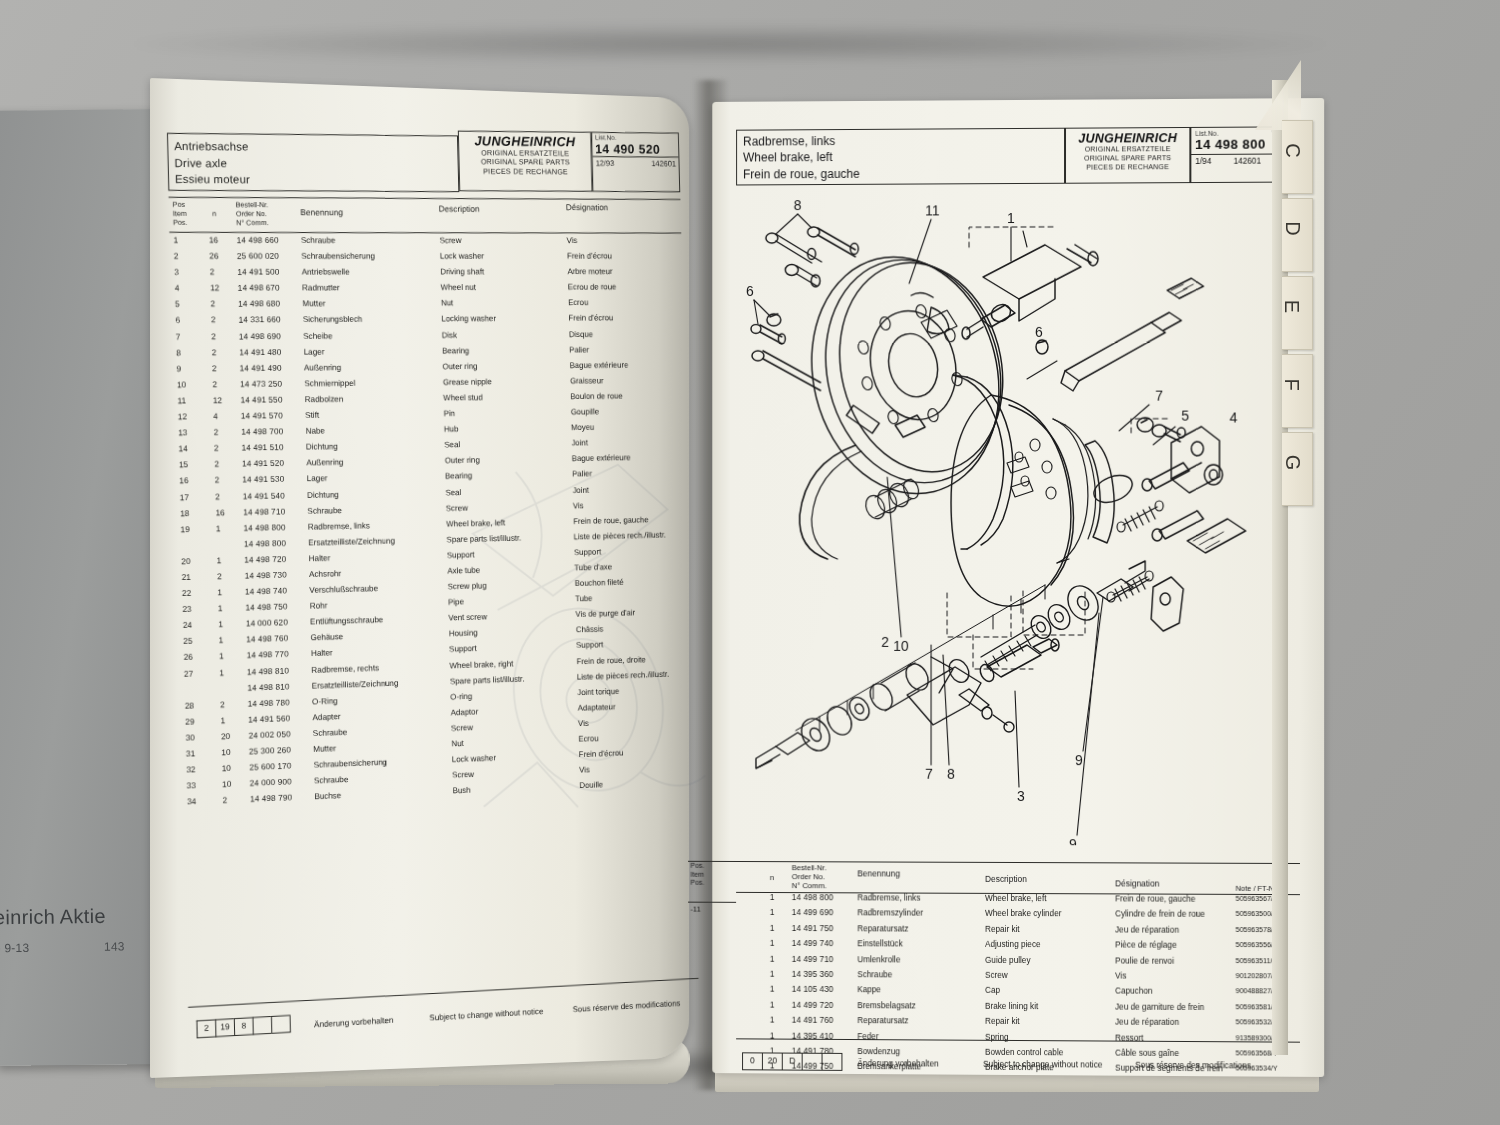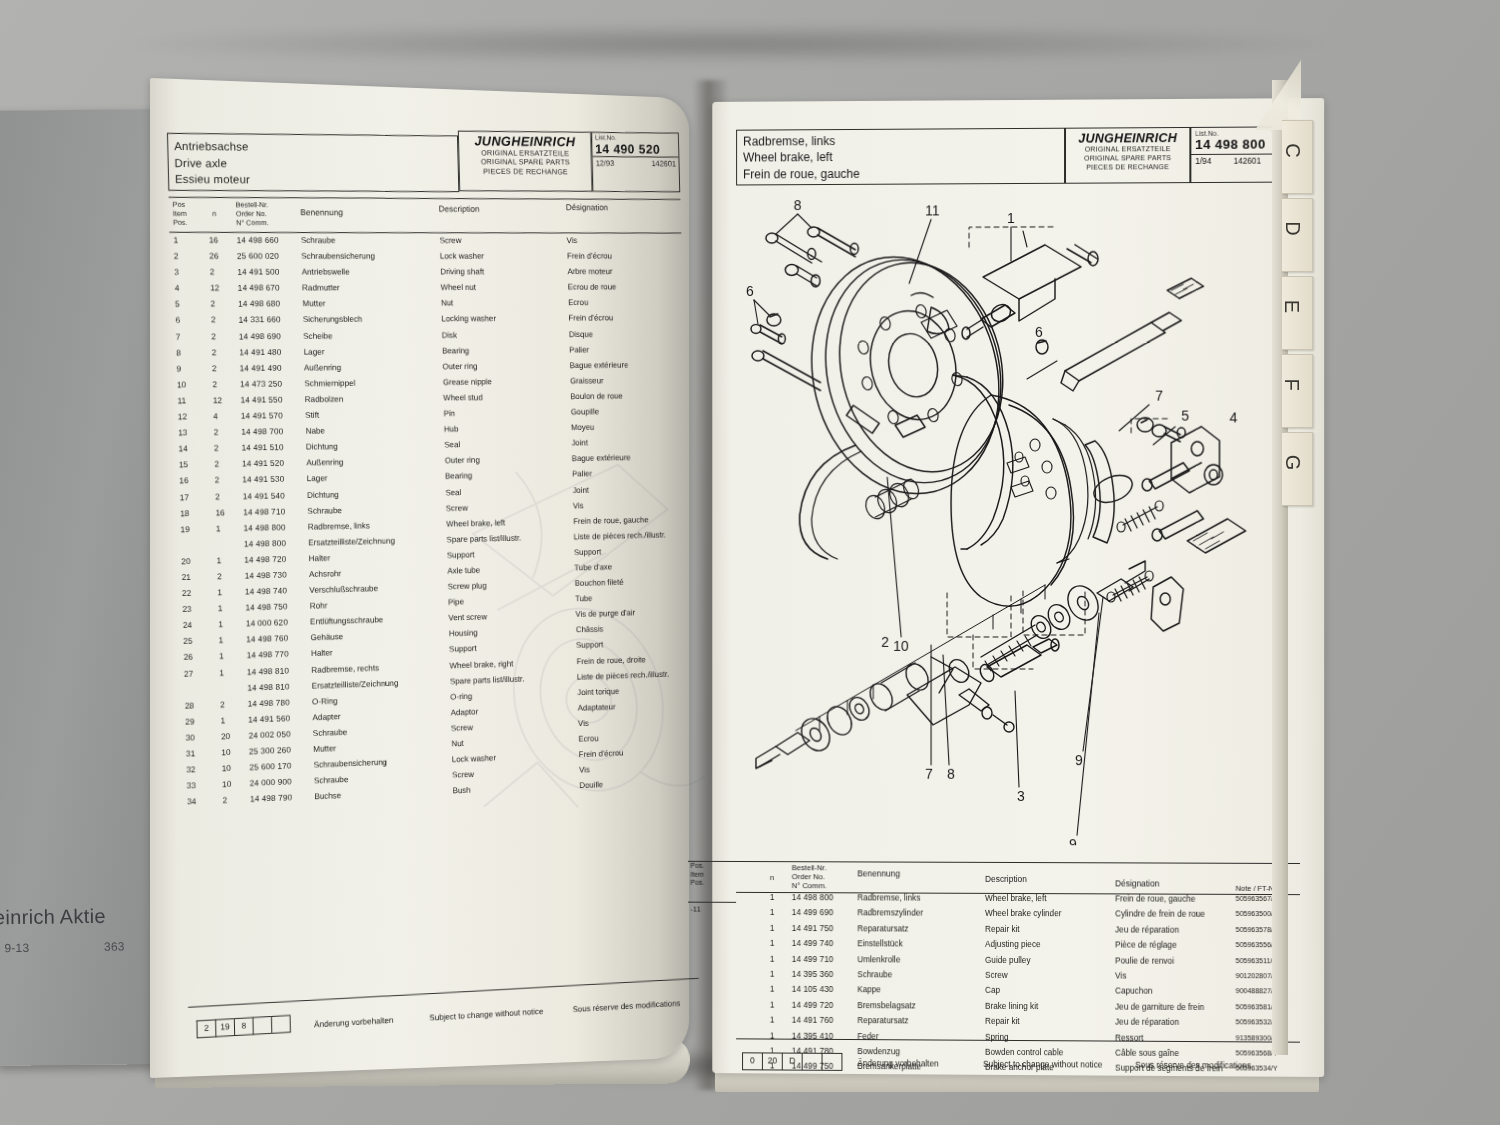--- a/index.html
+++ b/index.html
@@ -246,21 +246,21 @@
 
 <div id="scene"></div>
 
 <div class="topshadow"></div>
 <div class="floorshadow"></div>
 
 <div class="back-cover"></div>
 <div class="back-cover-text">einrich Aktie</div>
 <div class="back-cover-sub">
   <span>e 9-13</span>
-  <span class="pg">363</span>
+  <span class="pg">143</span>
 </div>
 
 <div class="book">
 
   <div class="stack-left"></div>
   <div class="page page-left">
     <div class="lp-inner">
 
       <svg class="bleed" viewBox="0 0 300 480">
         <g fill="none" stroke="#5a6474" stroke-width="2">

